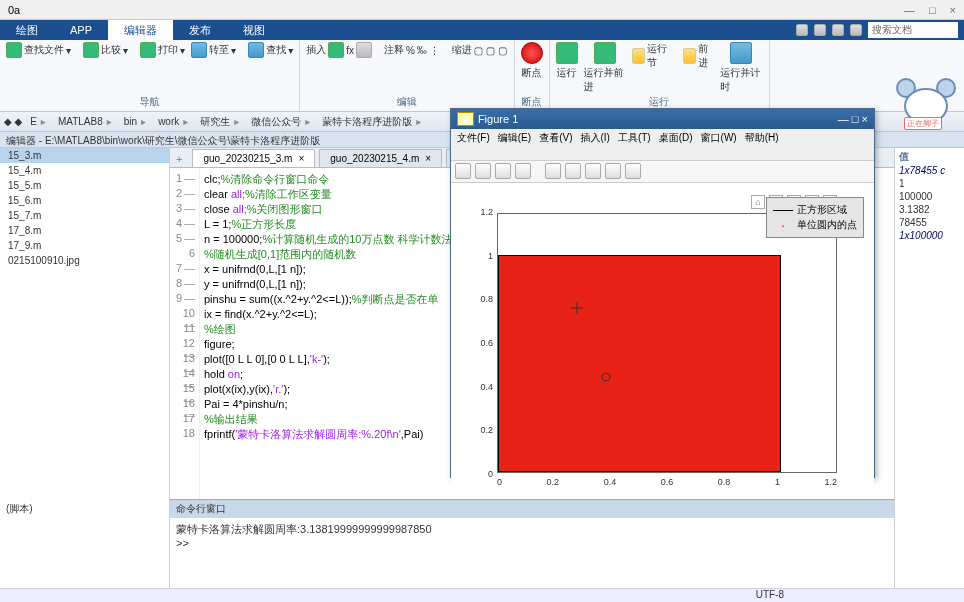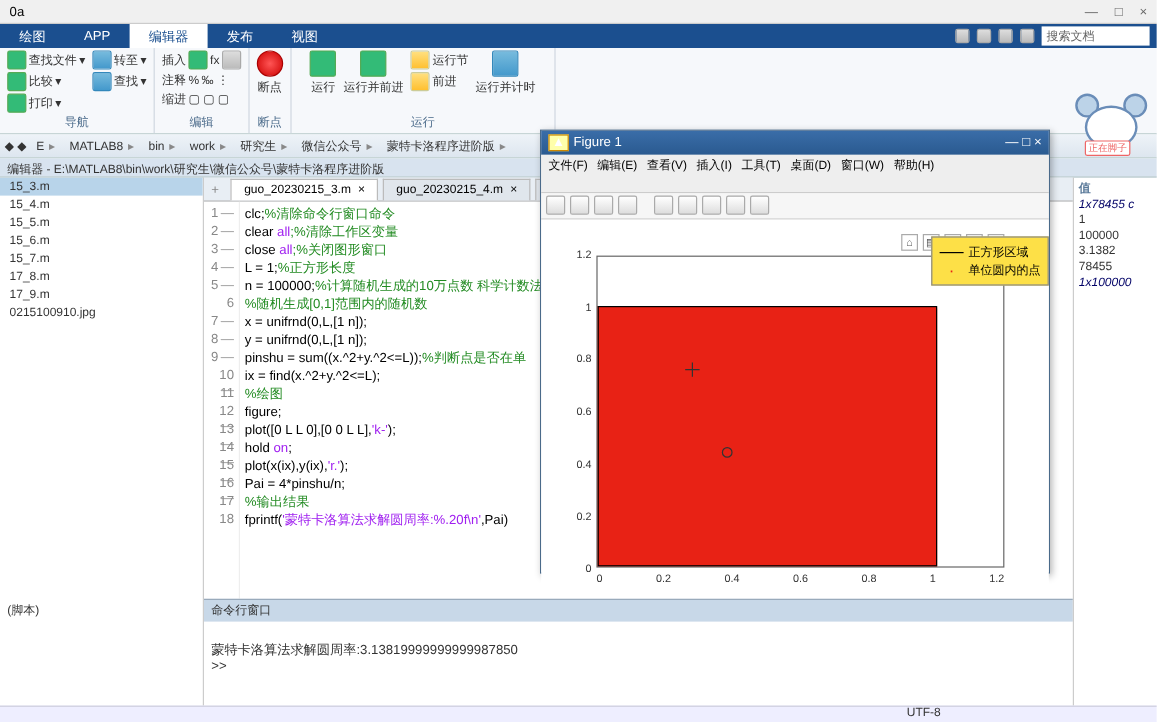--- a/index.html
+++ b/index.html
@@ -16,21 +16,21 @@
 .tabs .spacer { flex: 1; }
 .tabs .quick { display: flex; align-items: center; gap: 6px; padding: 0 6px; }
 .tabs .searchbox { width: 90px; height: 16px; background: #fff; color: #666; padding: 0 4px; font-size: 10px; display: flex; align-items: center; }
 
 
 .ribbon { height: 72px; background: #f6f8fb; border-bottom: 1px solid #bcc; display: flex; }
 .rgroup { border-right: 1px solid #d0d8e0; padding: 2px 6px; display: flex; flex-direction: column; justify-content: space-between; align-items: center; }
 .rgroup .top { display: flex; gap: 6px; align-items: flex-start; }
 .rgroup .lbl { font-size: 10px; color: #4a6a8a; text-align: right; }
 .rbtn { display: flex; flex-direction: column; align-items: center; gap: 2px; font-size: 10px; color: #333; }
-.rsmall { display: flex; flex-direction: column; gap: 2px; font-size: 10px; color: #333; }
+.rsmall { display: flex; flex-direction: row; gap: 12px; font-size: 10px; color: #333; }
 .rsmall span { display: flex; align-items: center; gap: 2px; }
 .ric { width: 16px; height: 16px; display: inline-block; background: #3b7; border: 1px solid #5a5; border-radius: 2px; }
 .ric.big { width: 22px; height: 22px; }
 .ric.blue { background: linear-gradient(#7bd, #49c); border-color: #38b; }
 .ric.yellow { background: linear-gradient(#ffe080, #ffc030); border-color: #cc9; }
 .ric.gray { background: linear-gradient(#ddd,#bbb); border-color: #aaa; }
 
 
 .pathbar { height: 20px; background: linear-gradient(#eef3f8,#dde6ef); border-bottom: 1px solid #bcc; display: flex; align-items: center; padding: 0 4px; font-size: 10px; gap: 4px; color: #333; }
 .pathbar .seg { padding: 2px 4px; }
@@ -61,21 +61,21 @@
 .editor { flex: 1; overflow: auto; display: flex; font-family: Consolas, monospace; font-size: 11px; }
 .gutter { width: 30px; text-align: right; padding: 4px 4px 0 0; color: #888; border-right: 1px solid #eee; }
 .gutter div { height: 15px; }
 .gutter .bb::after { content: "—"; margin-left: 2px; color: #999; }
 .code { padding: 4px 4px; white-space: pre; line-height: 15px; }
 .code .cm { color: #228b22; }
 .code .st { color: #a020f0; }
 
 
 .cmdtitle { background: #c8d8e8; border-top: 1px solid #9ab; padding: 2px 6px; font-size: 10px; color: #333; }
-.cmdwin { height: 70px; font-family: Consolas, monospace; font-size: 11px; padding: 16px 6px; color: #333; }
+.cmdwin { height: 70px; font-family: Consolas, monospace; font-size: 11px; padding: 4px 6px; color: #333; }
 
 
 .status { position: absolute; bottom: 0; left: 0; right: 0; height: 14px; background: #eef; border-top: 1px solid #ccd; font-size: 10px; color: #333; text-align: right; padding: 0 180px; }
 
 
 .figwin { position: absolute; left: 450px; top: 108px; width: 425px; height: 370px; background: #f0f0f0; border: 1px solid #4a6a8a; box-shadow: 2px 2px 6px rgba(0,0,0,0.3); z-index: 50; }
 .figwin .ftitle { height: 20px; background: linear-gradient(#3a6da8,#2a5a90); color: #fff; display: flex; align-items: center; justify-content: space-between; padding: 0 6px; font-size: 11px; }
 .figwin .fmenu { height: 32px; background: #eee; display: flex; gap: 8px; padding: 2px 6px; font-size: 10px; border-bottom: 1px solid #ccc; }
 .figwin .ftool { height: 22px; background: #f6f6f6; display: flex; gap: 4px; padding: 2px 4px; border-bottom: 1px solid #ccc; }
 .ftool .tic { width: 16px; height: 16px; border: 1px solid #aaa; background: linear-gradient(#fff,#ddd); border-radius: 2px; }
@@ -84,21 +84,21 @@
 .chart { position: absolute; left: 46px; top: 30px; width: 340px; height: 260px; }
 .chart .xaxis { position: absolute; left: 0; right: 0; bottom: -14px; display: flex; justify-content: space-between; font-size: 9px; color: #333; }
 .chart .yaxis { position: absolute; left: -24px; top: -6px; bottom: -6px; width: 20px; display: flex; flex-direction: column-reverse; justify-content: space-between; font-size: 9px; color: #333; text-align: right; }
 .chart .plotarea { position: absolute; inset: 0; }
 .chart .sqframe { position: absolute; left: 0; bottom: 0; width: 283px; height: 217px; border: 1px solid #000; }
 .chart .quarter { position: absolute; left: 0; bottom: 0; width: 283px; height: 217px; background: radial-gradient(circle at 0 100%, #e82215 0%, #e82215 99.6%, transparent 100%); }
 .chart svg.crosses { position: absolute; left: 0; top: 0; }
 .chart .hovtool { position: absolute; right: 0; top: -18px; display: flex; gap: 4px; }
 .chart .hovtool span { width: 14px; height: 14px; border: 1px solid #aaa; font-size: 9px; display: flex; align-items: center; justify-content: center; color: #555; }
 
-.legend { position: absolute; right: 0; top: 14px; background: #fde047; border: 1px solid #888; padding: 4px 6px; font-size: 10px; z-index: 2; }
+.legend { position: absolute; right: 10px; top: 14px; background: #e5e5e5; border: 1px solid #888; padding: 4px 6px; font-size: 10px; z-index: 2; }
 .legend .row { display: flex; align-items: center; gap: 4px; margin: 1px 0; }
 .legend .sw { width: 20px; height: 0; border-top: 1px solid #000; }
 .legend .sw.dot { width: 20px; display: flex; justify-content: center; align-items: center; color: #e82215; border: none; font-size: 14px; line-height: 4px; }
 
 
 .mascot { position: absolute; right: 8px; top: 78px; width: 60px; height: 50px; z-index: 60; }
 .mascot .ear { position: absolute; width: 20px; height: 20px; background: #bcd3e8; border-radius: 50%; border: 2px solid #6a8db8; }
 .mascot .head { position: absolute; left: 8px; top: 10px; width: 44px; height: 36px; background: #fff; border: 2px solid #6a8db8; border-radius: 50%; }
 .mascot .label { position: absolute; bottom: -2px; left: 8px; font-size: 8px; background: #fff; border: 1px solid #e66; color: #e66; padding: 0 2px; border-radius: 2px; }
 

